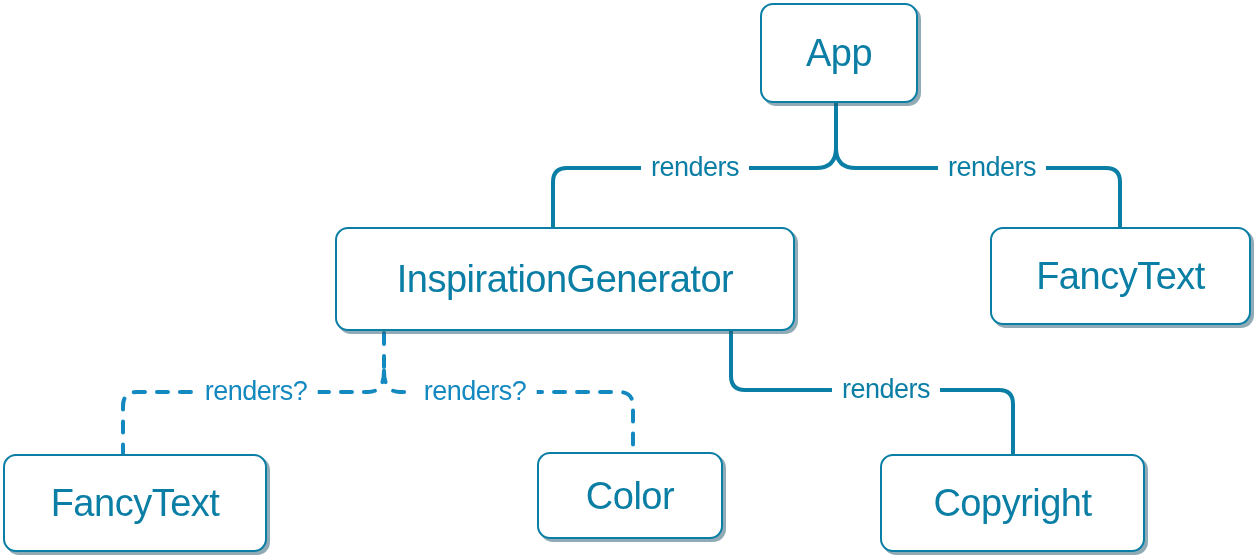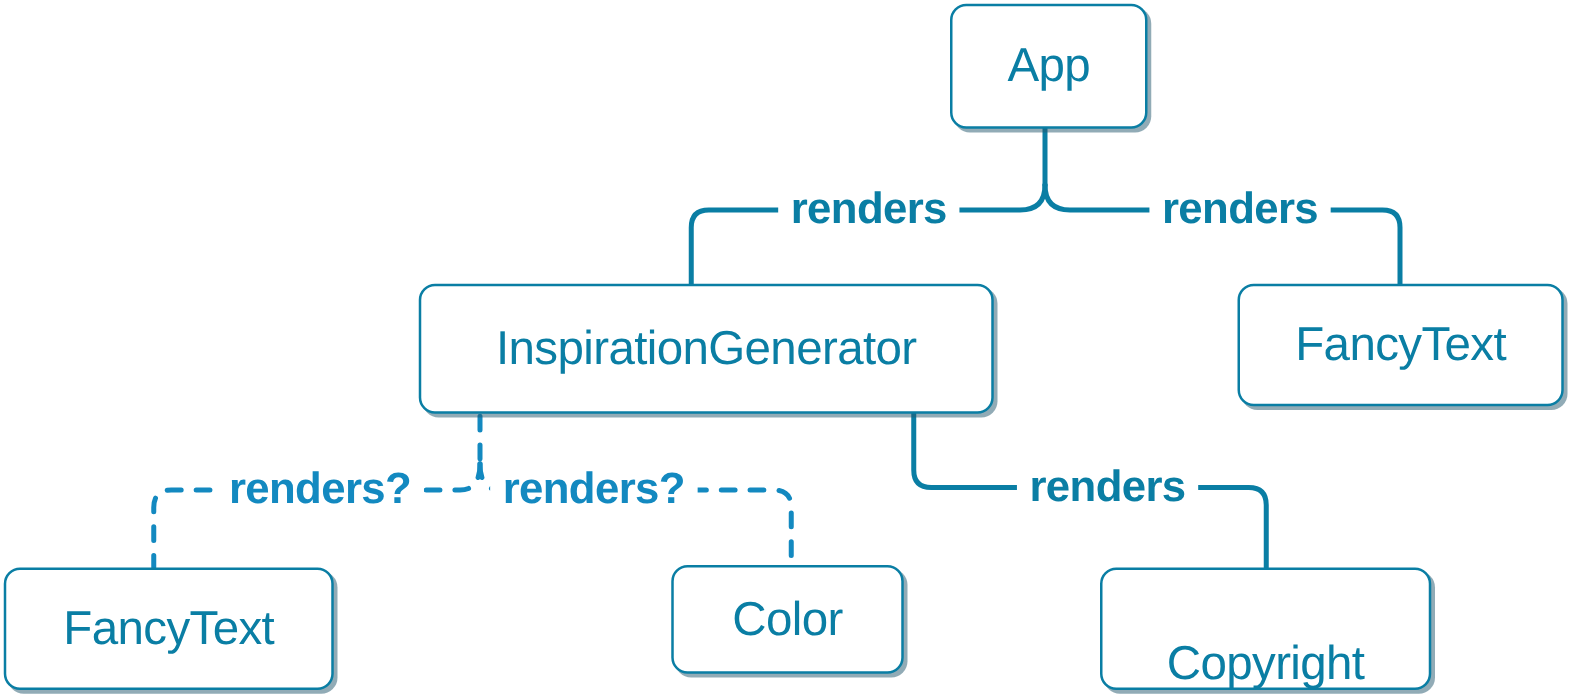--- a/index.html
+++ b/index.html
@@ -52,22 +52,22 @@
     letter-spacing: -0.5px;
     white-space: nowrap;
     line-height: 1;
   }
   .edge-label {
     position: absolute;
     z-index: 2;
     transform: translate(-50%, -50%);
     background: var(--background, #ffffff);
     padding: 0 10px;
-    font-size: 35px;
-    font-weight: 700;
+    font-size: 27px;
+    font-weight: 400;
     letter-spacing: -0.5px;
     white-space: nowrap;
     line-height: 1.1;
   }
   .edge-label.solid { color: var(--accent, #0a7ea4); }
   .edge-label.dashed { color: var(--dashed, #1389c0); }
 </style>
 </head>
 <body>
 
@@ -109,17 +109,17 @@
   </div>
 
   <div class="node" style="left:3px; top:454px; width:264px; height:98px;">
     <span class="node-label">FancyText</span>
   </div>
 
   <div class="node" style="left:537px; top:452px; width:186px; height:87px;">
     <span class="node-label">Color</span>
   </div>
 
-  <div class="node" style="left:880px; top:454px; width:265px; height:98px;align-items:flex-end;">
+  <div class="node" style="left:880px; top:454px; width:265px; height:98px;">
     <span class="node-label">Copyright</span>
   </div>
 
 </div>
 
 </body></html>

